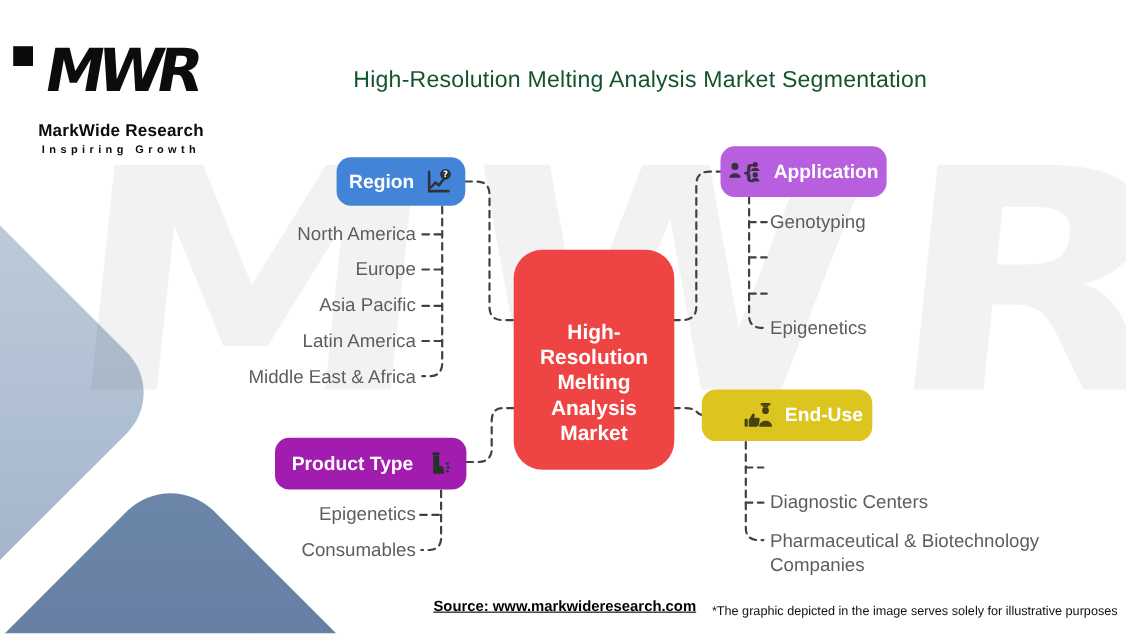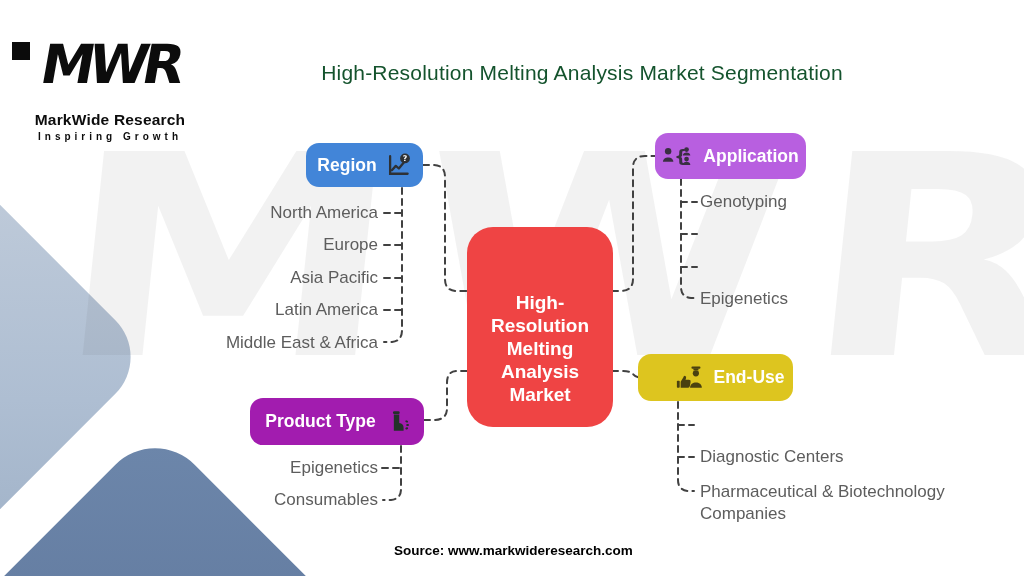--- a/index.html
+++ b/index.html
@@ -38,21 +38,21 @@
   .node .nicon{display:flex;align-items:center;}
   .center-node{position:absolute;left:467px;top:227px;width:146px;height:200px;z-index:4;
     background:#ef4444;border-radius:26px;color:#fff;font-weight:700;font-size:19px;
     line-height:23px;text-align:center;box-sizing:border-box;padding:64px 16px 0 16px;}
   
   .item{position:absolute;z-index:4;font-size:17px;color:#5d5d5d;line-height:20px;white-space:nowrap;}
   .item-r{right:646px;text-align:right;}
   .item-l{left:700px;text-align:left;}
   .item-wrap{white-space:normal;width:292px;line-height:22px;}
   
-  .source{position:absolute;left:394px;top:543px;z-index:4;font-size:13.5px;font-weight:700;color:#000;}
+  .source{position:absolute;left:394px;top:543px;z-index:4;font-size:13.5px;font-weight:700;color:#000;text-decoration:underline;}
   .disclaimer{position:absolute;right:8px;top:550px;z-index:4;font-size:11.5px;color:#111;}
 </style>
 </head>
 <body>
 
 <div class="canvas">
 
   <div class="diamond diamond-light"></div>
   <div class="diamond diamond-dark"></div>
   <div class="watermark">MWR</div>
@@ -157,14 +157,15 @@
           <path d="M16 25 c0-7.6 12.5-7.6 12.5 0 z"></path>
         </g>
       </svg>
     </span>
     <span>End-Use</span>
   </div>
   <div class="item item-l" style="top:447px">Diagnostic Centers</div>
   <div class="item item-l item-wrap" style="top:481px">Pharmaceutical &amp; Biotechnology Companies</div>
 
   <div class="source">Source: www.markwideresearch.com</div>
+  <div class="disclaimer">*The graphic depicted in the image serves solely for illustrative purposes</div>
 
 </div>
 
 </body></html>

